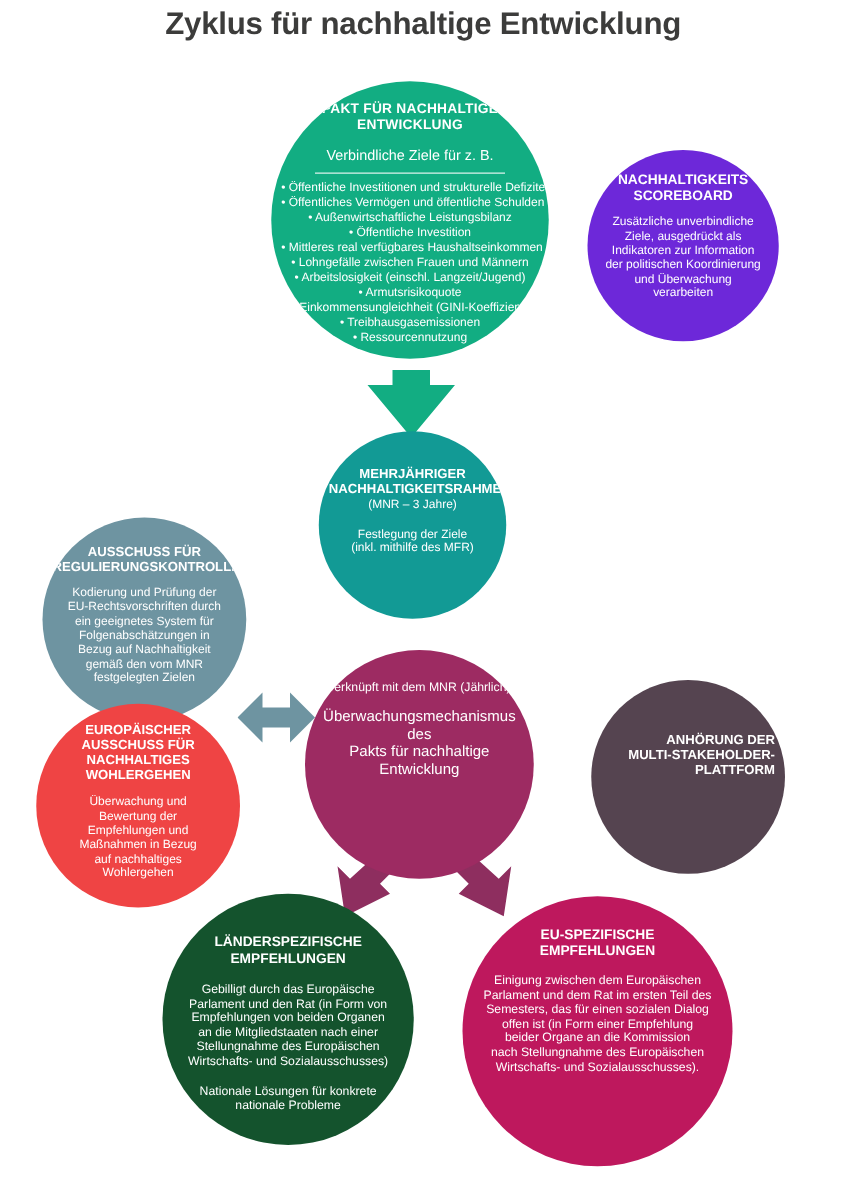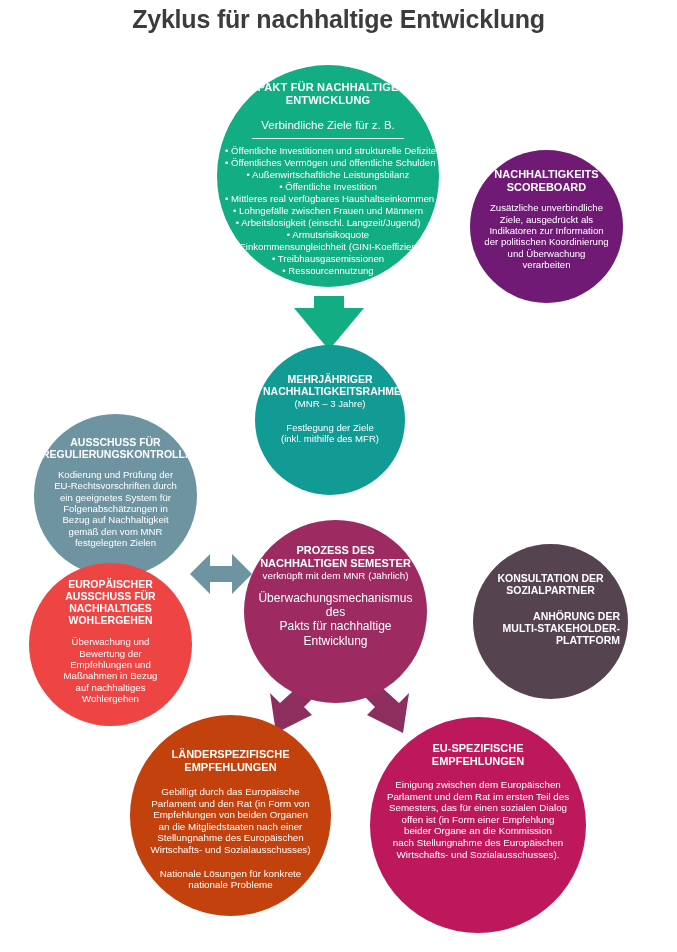--- a/index.html
+++ b/index.html
@@ -75,22 +75,22 @@
     left: 217px; top: 65px; width: 222px; height: 222px;
     background: #12ad82;
   }
   #node-pakt .inner { padding-top: 16px; }
   #node-pakt .heading { font-size: 11px; letter-spacing: 0.2px; }
   #node-pakt .sub { font-size: 11.5px; margin-top: 13px; }
   #node-pakt .rule { width: 152px; }
   #node-pakt .bullets { font-size: 9.6px; }
 
   #node-scoreboard {
-    left: 470px; top: 150px; width: 153px; height: 153px;
-    background: #701a75;
+    left: 470px; top: 120px; width: 153px; height: 153px;
+    background: #6d28d9;
   }
   #node-scoreboard .inner { padding-top: 18px; }
   #node-scoreboard .heading { font-size: 11px; }
   #node-scoreboard .body { font-size: 9.6px; margin-top: 9px; }
 
   #node-mnr {
     left: 255px; top: 345px; width: 150px; height: 150px;
     background: #129a95;
   }
   #node-mnr .inner { padding-top: 28px; }
@@ -127,21 +127,21 @@
   #node-konsultation {
     left: 473px; top: 544px; width: 155px; height: 155px;
     background: #554450;
   }
   #node-konsultation .inner { padding-top: 28px; }
   #node-konsultation .heading { font-size: 10.5px; }
   #node-konsultation .heading2 { font-size: 10.5px; margin-top: 14px; font-weight: bold; text-transform: uppercase; line-height: 1.15; }
 
   #node-laender {
     left: 130px; top: 715px; width: 201px; height: 201px;
-    background: #c2410c;
+    background: #14532d;
   }
   #node-laender .inner { padding-top: 33px; }
   #node-laender .heading { font-size: 11px; }
   #node-laender .body { font-size: 9.8px; margin-top: 13px; }
   #node-laender .body2 { font-size: 9.8px; margin-top: 12px; line-height: 1.18; }
 
   #node-euspez {
     left: 370px; top: 717px; width: 216px; height: 216px;
     background: #be185d;
   }
@@ -242,32 +242,28 @@
 Bewertung der
 Empfehlungen und
 Maßnahmen in Bezug
 auf nachhaltiges
 Wohlergehen</div>
     </div>
   </div>
 
   <div class="node" id="node-semester">
     <div class="inner">
-      <div class="heading" style="white-space: pre-line;">PROZESS DES
-NACHHALTIGEN SEMESTER</div>
       <div class="sub">verknüpft mit dem MNR (Jährlich)</div>
       <div class="body" style="white-space: pre-line;">Überwachungsmechanismus des
 Pakts für nachhaltige Entwicklung</div>
     </div>
   </div>
 
   <div class="node" id="node-konsultation">
     <div class="inner">
-      <div class="heading" style="white-space: pre-line;">KONSULTATION DER
-SOZIALPARTNER</div>
       <div class="heading2" style="white-space: pre-line; text-align: right;">ANHÖRUNG DER
 MULTI-STAKEHOLDER-
 PLATTFORM</div>
     </div>
   </div>
 
   <div class="node" id="node-laender">
     <div class="inner">
       <div class="heading" style="white-space: pre-line;">LÄNDERSPEZIFISCHE
 EMPFEHLUNGEN</div>

